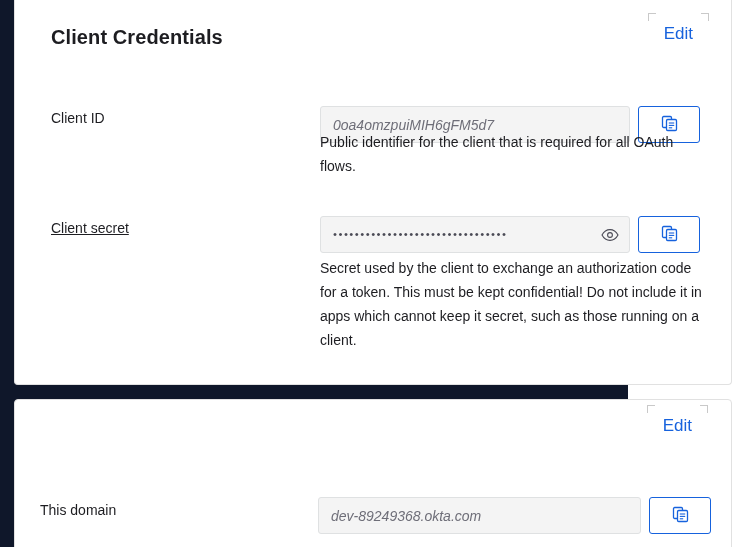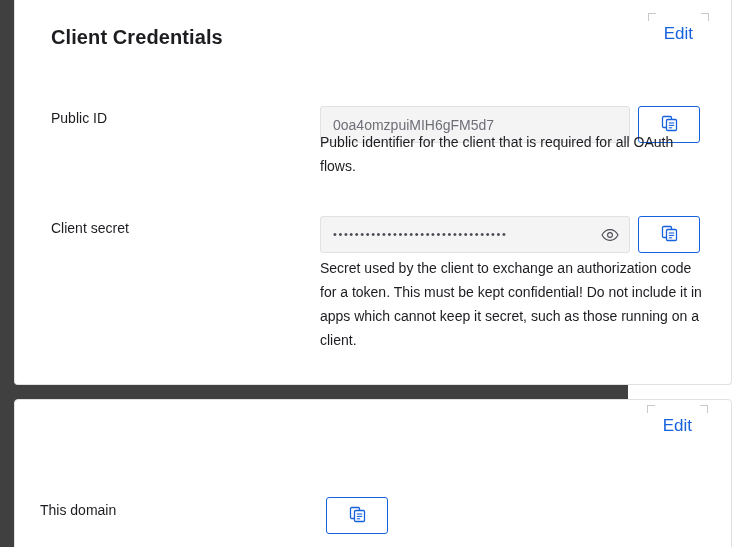--- a/index.html
+++ b/index.html
@@ -11,21 +11,21 @@
     width: 732px;
     height: 547px;
     font-family: "Liberation Sans", sans-serif;
     color: #1d1d21;
     overflow: hidden;
   }
   .page {
     width: 628px;
     height: 547px;
     position: relative;
-    background: #404040;
+    background: #0f172a;
     box-sizing: border-box;
   }
   .panel {
     border: 1px solid #e1e1e1;
     border-radius: 4px;
     background: #ffffff;
     box-sizing: border-box;
     margin: 0 7px;
   }
   .panel-credentials {
@@ -105,20 +105,21 @@
   }
   .field-label {
     position: absolute;
     font-size: 14px;
     color: #1d1d21;
   }
   .input-wrap {
     position: absolute;
     display: flex;
     align-items: center;
+    font-style: italic;
   }
   .text-input {
     box-sizing: border-box;
     height: 37px;
     background: #f4f4f4;
     border: 1px solid #dfe1e2;
     border-radius: 3px;
     font-size: 14px;
     color: #6e6e78;
     padding: 0 12px;
@@ -171,40 +172,40 @@
 
 <div class="page">
 
   <section class="panel panel-credentials">
     <div class="panel-header">
       <div class="panel-title">Client Credentials</div>
       <button class="edit-button">Edit</button>
     </div>
 
     <div class="field-row" style="top:110px;">
-      <div class="field-label" style="left:36px; top:0px;">Public ID</div>
+      <div class="field-label" style="left:36px; top:0px;">Client ID</div>
       <div class="input-wrap" style="left:305px; top:-4px;">
         <div class="text-input" style="width:310px;">0oa4omzpuiMIH6gFM5d7</div>
         <button class="copy-button">
           <span>
             <svg width="17" height="17" viewBox="0 0 17 17" fill="none" xmlns="http://www.w3.org/2000/svg">
               <rect x="1.5" y="1.5" width="9" height="11" rx="1.2" stroke="#1662dd" stroke-width="1.3"></rect>
               <rect x="5.5" y="4.5" width="10" height="11" rx="1.2" fill="#ffffff" stroke="#1662dd" stroke-width="1.3"></rect>
               <line x1="7.8" y1="8" x2="13.2" y2="8" stroke="#1662dd" stroke-width="1.1"></line>
               <line x1="7.8" y1="10.4" x2="13.2" y2="10.4" stroke="#1662dd" stroke-width="1.1"></line>
               <line x1="7.8" y1="12.8" x2="11.2" y2="12.8" stroke="#1662dd" stroke-width="1.1"></line>
             </svg>
           </span>
         </button>
       </div>
       <div class="helper-text" style="left:305px; top:20px; width:385px;">Public identifier for the client that is required for all OAuth flows.</div>
     </div>
 
     <div class="field-row" style="top:220px;">
-      <div class="field-label" style="left:36px; top:0px;">Client secret</div>
+      <div class="field-label" style="left:36px; top:0px;text-decoration:underline;">Client secret</div>
       <div class="input-wrap" style="left:305px; top:-4px;">
         <div class="text-input" style="width:310px;">
           <span class="secret-dots">••••••••••••••••••••••••••••••••</span>
           <span class="eye-icon">
             <svg width="18" height="14" viewBox="0 0 18 14" fill="none" xmlns="http://www.w3.org/2000/svg">
               <path d="M1 7C3 3.3 6 1.6 9 1.6S15 3.3 17 7c-2 3.7-5 5.4-8 5.4S3 10.7 1 7Z" stroke="#4a4a55" stroke-width="1.1" fill="none"></path>
               <circle cx="9" cy="7" r="2.4" stroke="#4a4a55" stroke-width="1.1" fill="none"></circle>
             </svg>
           </span>
         </div>
@@ -225,20 +226,21 @@
   </section>
 
   <section class="panel panel-general">
     <div class="panel-header">
       <button class="edit-button">Edit</button>
     </div>
 
     <div class="field-row" style="top:102px;">
       <div class="field-label" style="left:25px; top:0px;">This domain</div>
       <div class="input-wrap" style="left:303px; top:-5px;">
+        <div class="text-input" style="width:323px;">dev-89249368.okta.com</div>
         <button class="copy-button">
           <span>
             <svg width="17" height="17" viewBox="0 0 17 17" fill="none" xmlns="http://www.w3.org/2000/svg">
               <rect x="1.5" y="1.5" width="9" height="11" rx="1.2" stroke="#1662dd" stroke-width="1.3"></rect>
               <rect x="5.5" y="4.5" width="10" height="11" rx="1.2" fill="#ffffff" stroke="#1662dd" stroke-width="1.3"></rect>
               <line x1="7.8" y1="8" x2="13.2" y2="8" stroke="#1662dd" stroke-width="1.1"></line>
               <line x1="7.8" y1="10.4" x2="13.2" y2="10.4" stroke="#1662dd" stroke-width="1.1"></line>
               <line x1="7.8" y1="12.8" x2="11.2" y2="12.8" stroke="#1662dd" stroke-width="1.1"></line>
             </svg>
           </span>

